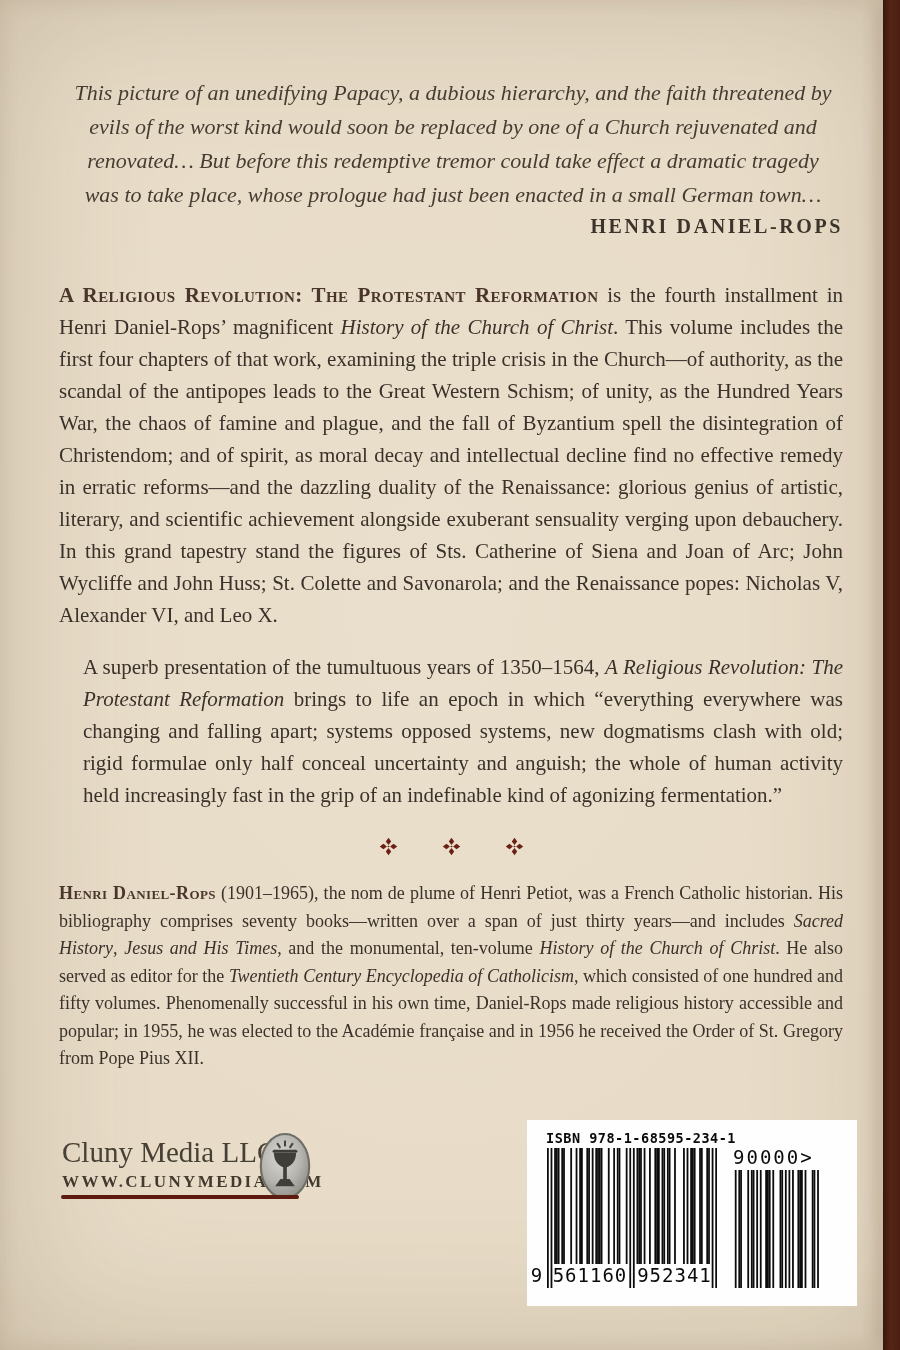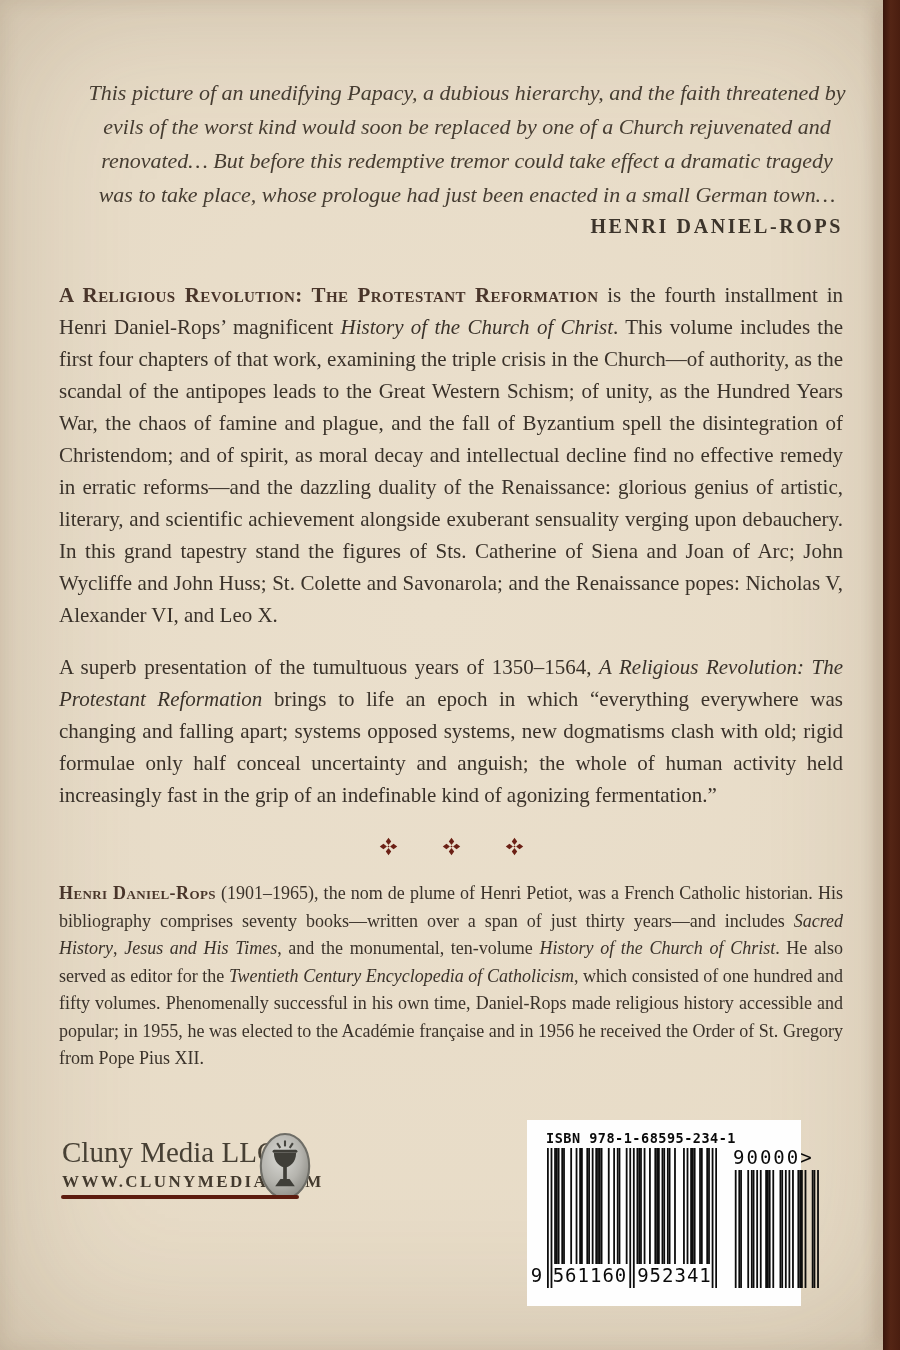--- a/index.html
+++ b/index.html
@@ -12,53 +12,53 @@
     font-family:"Liberation Serif", serif;
     color:#3a322a;
     overflow:hidden;
   }
   .spine-strip{
     position:absolute;top:0;right:0;width:17px;height:1350px;
     background:linear-gradient(90deg,#3a160c 0%, #542515 45%, #4a1e10 100%);
     box-shadow:-10px 0 16px -6px rgba(80,45,22,.45);
   }
   .quote{
-    position:absolute;top:76px;left:84px;width:766px;
+    position:absolute;top:76px;left:70px;width:766px;
     text-align:center;font-style:italic;
     font-size:22px;line-height:34px;color:#463d32;
   }
   .quote-attr{
     position:absolute;top:215px;right:57px;
     font-size:20px;letter-spacing:2.6px;font-weight:600;color:#3c342b;
   }
   .text-flow{position:absolute;top:279px;left:59px;width:784px;}
   .para{
     text-align:justify;
     font-size:21px;line-height:32px;margin:0;color:#3a322a;
   }
-  .para + .para{margin-top:20px;}
+  .para + .para{margin-top:20px;margin-left:24px;}
   .bio{font-size:18px;line-height:27.5px;}
   .seg-n{font-style:normal;}
   .seg-i{font-style:italic;}
   .seg-sc{font-variant:small-caps;font-weight:bold;color:#49352a;letter-spacing:.4px;}
   .ornaments{
     display:flex;justify-content:center;gap:44px;
     margin:26px 0 24px 0;color:#6b2015;
   }
   .orn{width:19px;height:19px;display:inline-block;}
   .orn svg{width:19px;height:19px;fill:currentColor;display:block;}
   
   .pub-name{position:absolute;top:1136px;left:62px;font-size:29px;color:#474034;}
   .pub-url{position:absolute;top:1172px;left:62px;font-size:17px;font-weight:bold;letter-spacing:2.4px;color:#433a2e;}
   .logo{position:absolute;top:1132px;left:258px;width:54px;height:68px;}
   .logo svg{width:100%;height:100%;display:block;}
   .rule{position:absolute;top:1195px;left:61px;width:238px;height:4px;background:#5c1b0e;border-radius:2px;}
   .credits{position:absolute;top:1206px;left:62px;font-size:19.5px;line-height:29.5px;color:#3c342b;}
   
-  .barcode-box{position:absolute;top:1120px;left:527px;width:274px;height:186px;background:#fefefe;}
+  .barcode-box{position:absolute;top:1120px;left:527px;width:330px;height:186px;background:#fefefe;}
   .mono{font-family:"DejaVu Sans Mono", monospace;color:#0a0a0a;}
   .isbn{position:absolute;top:10px;left:16px;width:196px;text-align:center;
         font-size:13.5px;font-weight:bold;letter-spacing:.5px;}
   .addon-num{position:absolute;top:26px;left:206px;width:104px;text-align:left;
         font-size:19px;letter-spacing:2px;}
   .main-bars{position:absolute;top:28px;left:20px;}
   .addon-bars{position:absolute;top:50px;left:206px;}
   .bdig{position:absolute;top:144px;font-size:19px;letter-spacing:1px;text-align:center;}
   .d9{left:1px;width:18px;}
   .dg1{left:25px;width:76px;}

